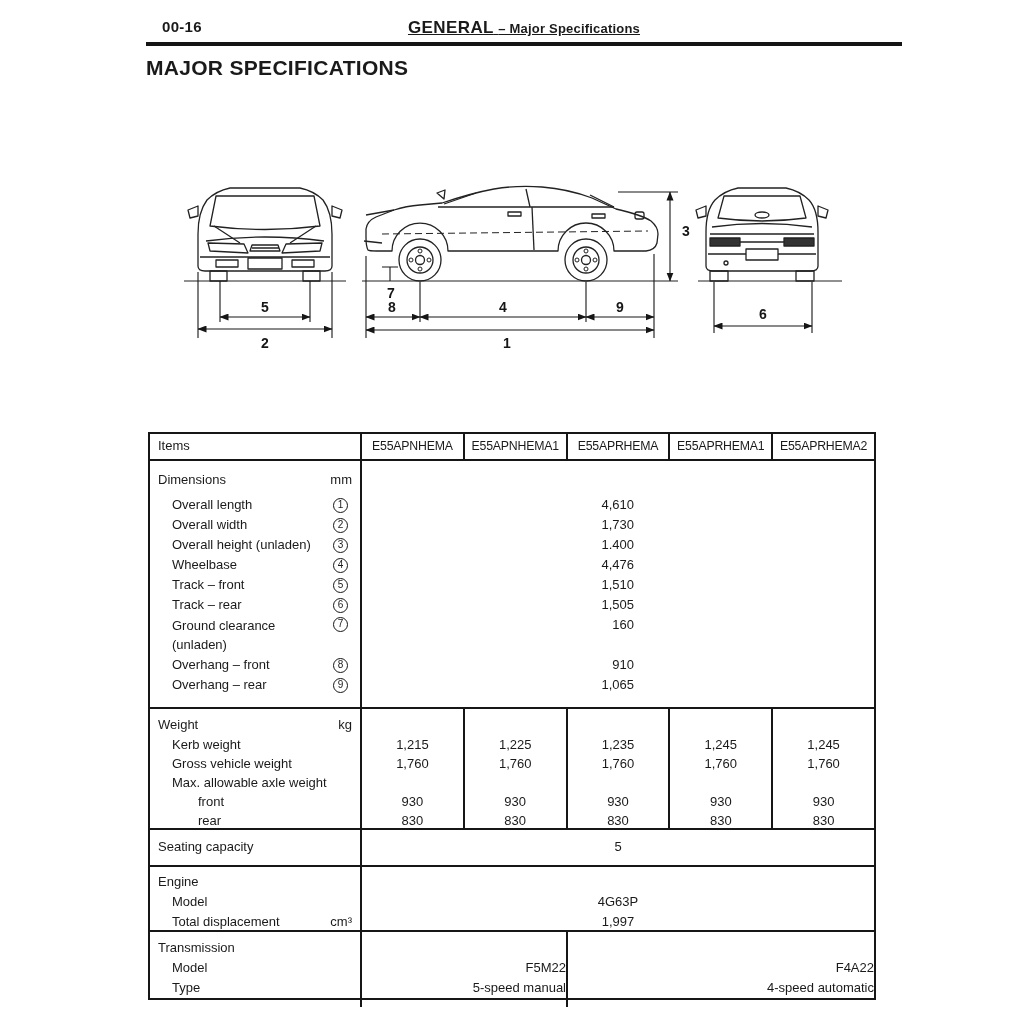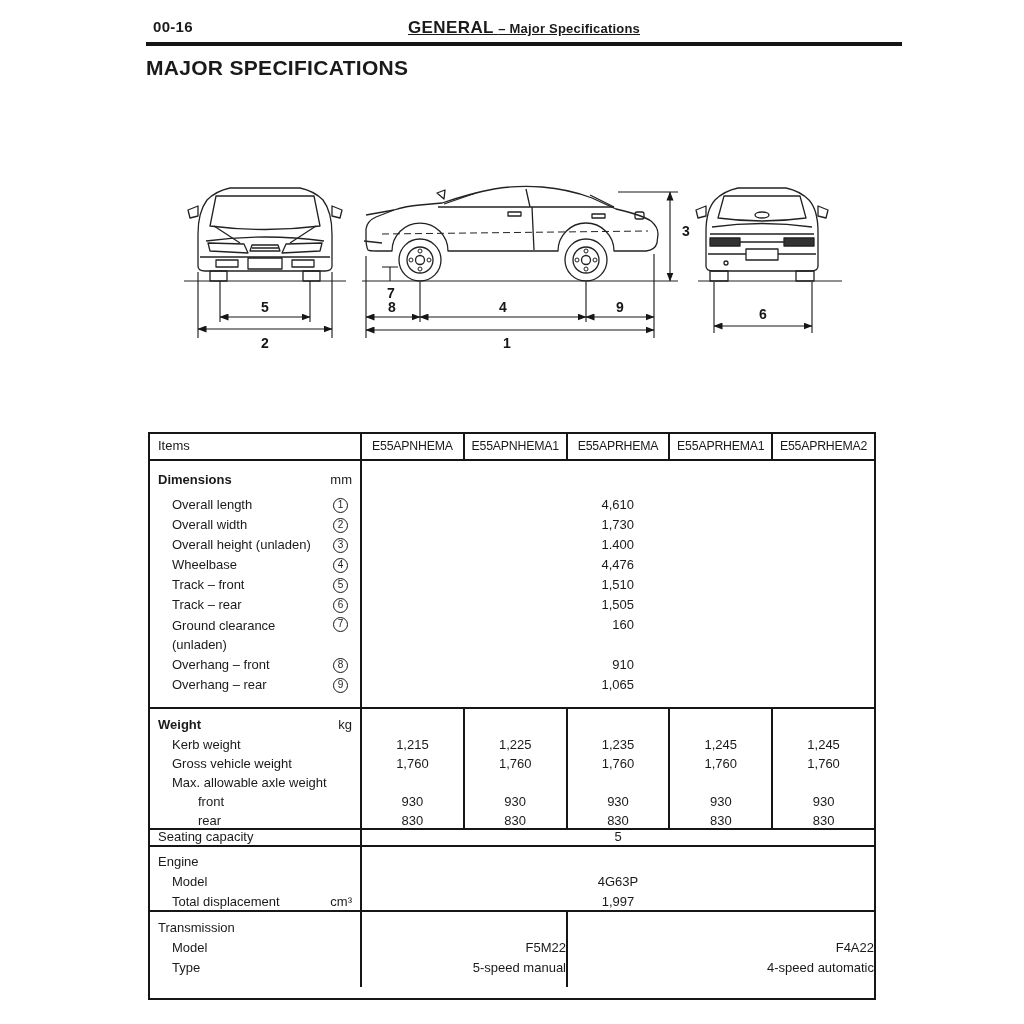--- a/index.html
+++ b/index.html
@@ -5,21 +5,21 @@
   html,body{margin:0;padding:0;}
   body{
     width:1024px;height:1024px;position:relative;background:#ffffff;
     font-family:"Liberation Sans","DejaVu Sans",sans-serif;color:#1a1a1a;
     -webkit-font-smoothing:antialiased;overflow:hidden;
   }
   .abs{position:absolute;}
 
   
   .page-header{left:146px;top:16px;width:756px;height:26px;}
-  .page-num{position:absolute;left:7px;top:2px;font-size:15px;font-weight:bold;letter-spacing:.3px;}
+  .page-num{position:absolute;left:16px;top:2px;font-size:15px;font-weight:bold;letter-spacing:.3px;}
   .hdr-center{position:absolute;left:0;right:0;top:2px;text-align:center;white-space:nowrap;text-decoration:underline;}
   .hdr-section{font-size:17px;font-weight:bold;letter-spacing:.4px;}
   .hdr-sub{font-size:13px;font-weight:bold;letter-spacing:.2px;}
   .hdr-rule{left:146px;top:42px;width:756px;height:4px;background:#151515;}
 
   .doc-title{left:146px;top:56px;font-size:21px;font-weight:bold;letter-spacing:.3px;}
 
   
   .diagram{left:148px;top:153px;width:748px;height:218px;}
   .dim-label{font:bold 14px "Liberation Sans",sans-serif;fill:#161616;}
@@ -36,21 +36,21 @@
 
   
   .header-row{height:25px;}
   .items-head{display:flex;align-items:center;padding-left:8px;}
   .model-cell{flex:1;display:flex;align-items:center;justify-content:center;
     border-left:2px solid #161616;font-size:12.3px;letter-spacing:-.2px;box-sizing:border-box;}
   .model-cell.mc-first{border-left:none;}
 
   
   .sec-head{display:flex;align-items:center;padding:0 8px 0 8px;height:22px;}
-  .sec-head .sh-label{flex:1;font-weight:bold;}
+  .sec-head .sh-label{flex:1;}
   .sec-head .sh-unit{text-align:right;}
 
   
   .dims{height:248px;}
   .dims .items-col{padding-top:8px;}
   .dim-row{display:flex;align-items:center;height:20px;padding-left:22px;padding-right:12px;}
   .dim-row .lbl{flex:1;}
   .dim-row.tall{height:40px;align-items:flex-start;}
   .dim-row.tall .lbl{line-height:19px;padding-top:1px;}
   .dim-row.tall .circle-num{margin-top:2px;}
@@ -65,21 +65,21 @@
   .weight .items-col{padding-top:6px;}
   .w-row{height:19px;line-height:19px;padding-left:22px;}
   .w-row.indent2{padding-left:48px;}
   .weight .sec-head{height:20px;padding-left:8px;}
   .w-cols{flex:1;display:flex;}
   .w-col{flex:1;box-sizing:border-box;border-left:2px solid #161616;padding-top:26px;text-align:center;}
   .w-col.wc-first{border-left:none;}
   .w-val{height:19px;line-height:19px;}
 
   
-  .seating{height:17px;}
+  .seating{height:37px;}
   .seating .items-col{display:flex;align-items:center;padding-left:8px;}
   .seating .data-area{display:flex;align-items:center;justify-content:center;}
 
   
   .engine{height:65px;}
   .engine .items-col{padding-top:5px;}
   .e-row{display:flex;height:20px;line-height:20px;padding-left:22px;padding-right:8px;}
   .e-row .lbl{flex:1;}
   .e-sec-label{height:20px;line-height:20px;padding-left:8px;}
   .engine .data-area{padding-top:25px;text-align:center;}

